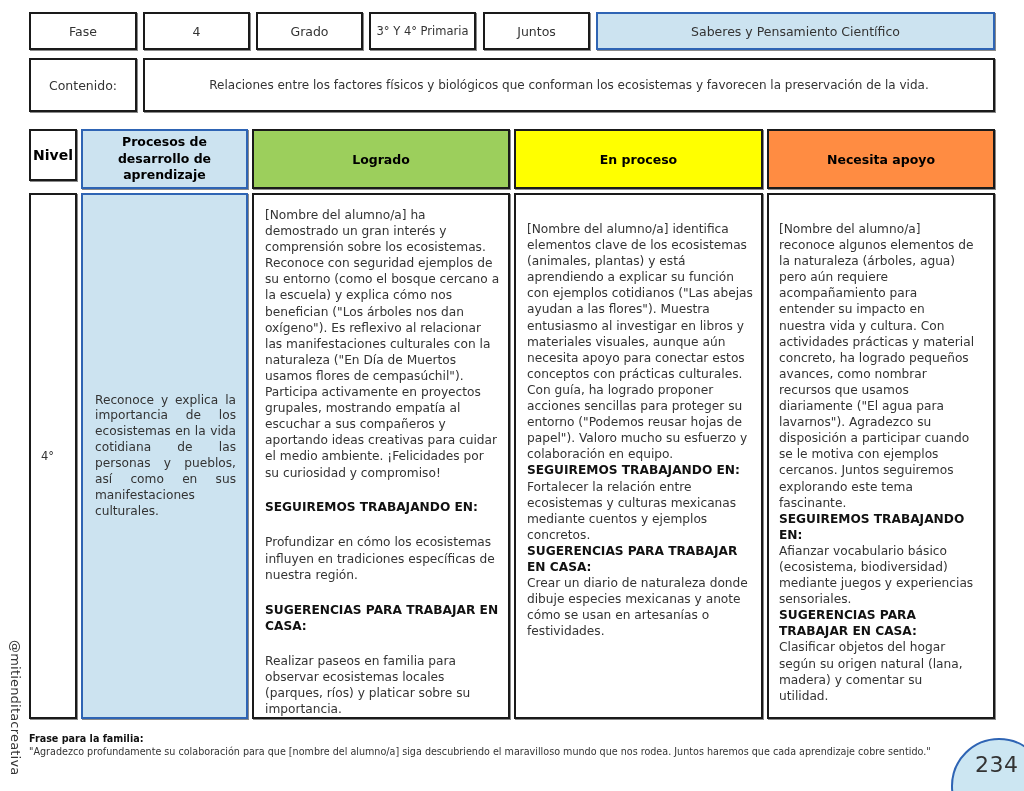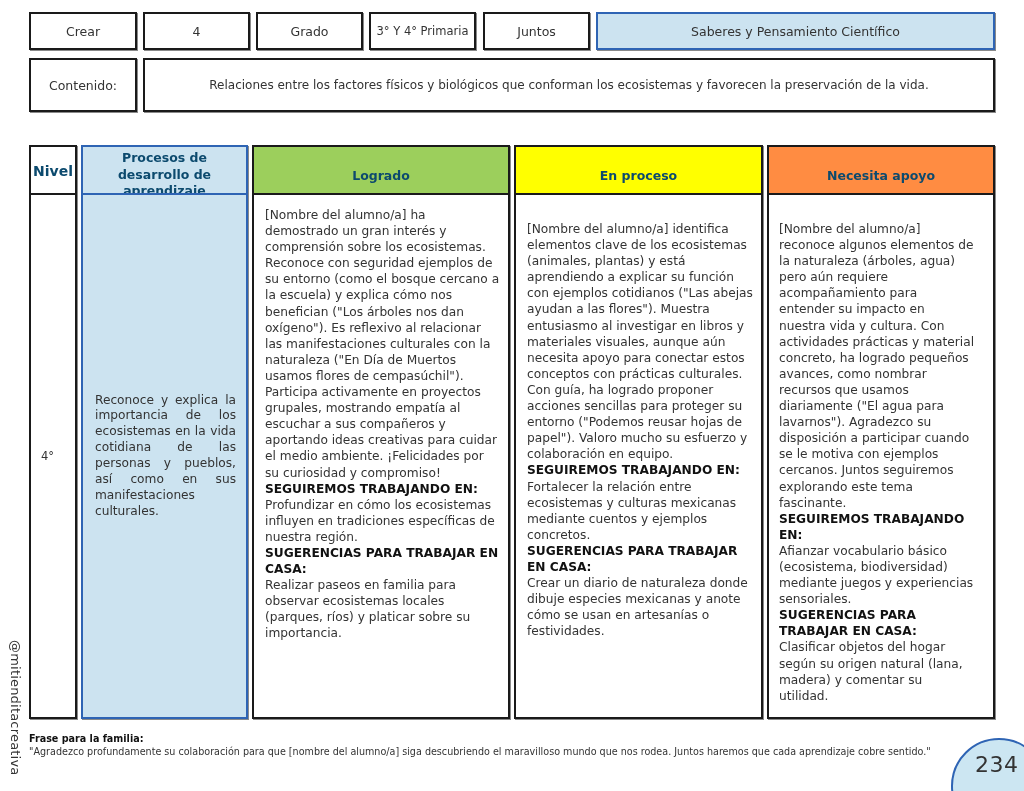--- a/index.html
+++ b/index.html
@@ -24,40 +24,40 @@
   #b-grado  { left: 256px; top: 12px; width: 107px; height: 38px; }
   #b-grado-v{ left: 369px; top: 12px; width: 107px; height: 38px; font-size: 11.5px; }
   #b-campo  { left: 483px; top: 12px; width: 107px; height: 38px; }
   #b-campo-v{ left: 596px; top: 12px; width: 399px; height: 38px; }
 
   
   #b-cont   { left: 29px;  top: 58px; width: 108px; height: 54px; }
   #b-cont-v { left: 143px; top: 58px; width: 852px; height: 54px; font-size: 12px; }
 
   
-  .hdr { font-weight: bold; font-size: 12.5px; color: #0c4a6e; margin-top: 16px; }
+  .hdr { font-weight: bold; font-size: 12.5px; color: #000000; }
   #h-nivel   { left: 29px;  top: 129px; width: 48px;  height: 52px; font-size: 14px; }
   #h-proc    { left: 81px;  top: 129px; width: 167px; height: 60px; line-height: 1.35; padding: 0 8px; }
   #h-logrado { left: 252px; top: 129px; width: 258px; height: 60px; background: #9ccf5c; }
   #h-proceso { left: 514px; top: 129px; width: 249px; height: 60px; background: #ffff00; }
   #h-apoyo   { left: 767px; top: 129px; width: 228px; height: 60px; background: #ff8c42; }
 
   
   #c-nivel { left: 29px; top: 193px; width: 48px; height: 526px; justify-content: flex-start; padding-left: 10px; font-size: 11.5px; }
   #c-proc  { left: 81px; top: 193px; width: 167px; height: 526px; padding: 0 10px 0 12px; }
   #c-proc p { text-align: justify; font-size: 12.2px; line-height: 1.3; color: #333; }
 
   .desc {
     align-items: flex-start; justify-content: flex-start;
     text-align: left; flex-direction: column;
     font-size: 12.2px; line-height: 1.32; color: #333;
   }
   .desc p { margin: 0; }
   .desc .sec { font-weight: bold; color: #111; }
-  #c-logrado { left: 252px; top: 193px; width: 258px; height: 526px; padding: 12px 8px 0 11px; }
+  #c-logrado { left: 252px; top: 193px; width: 258px; height: 526px; padding: 12px 8px 0 11px; justify-content: space-between; }
   #c-proceso { left: 514px; top: 193px; width: 249px; height: 526px; padding: 26px 6px 0 11px; }
   #c-apoyo   { left: 767px; top: 193px; width: 228px; height: 526px; padding: 26px 18px 0 10px; }
 
   
   #watermark {
     position: absolute; left: 3px; top: 640px;
     width: 20px; height: 150px;
     writing-mode: vertical-rl;
     font-size: 13px; color: #333;
     letter-spacing: 0.2px;
@@ -73,21 +73,21 @@
     background: #cce6f2; border: 2px solid #2e64b4;
   }
   #page-num {
     position: absolute; left: 975px; top: 752px;
     font-size: 22px; color: #333; letter-spacing: 0.5px;
   }
 </style>
 </head>
 <body>
 
-<div class="box" id="b-fase">Crear</div>
+<div class="box" id="b-fase">Fase</div>
 <div class="box" id="b-fase-v">4</div>
 <div class="box" id="b-grado">Grado</div>
 <div class="box" id="b-grado-v">3° Y 4° Primaria</div>
 <div class="box" id="b-campo">Juntos</div>
 <div class="box blue" id="b-campo-v">Saberes y Pensamiento Científico</div>
 
 <div class="box" id="b-cont">Contenido:</div>
 <div class="box" id="b-cont-v">Relaciones entre los factores físicos y biológicos que conforman los ecosistemas y favorecen la preservación de la vida.</div>
 
 <div class="box hdr" id="h-nivel">Nivel</div>

